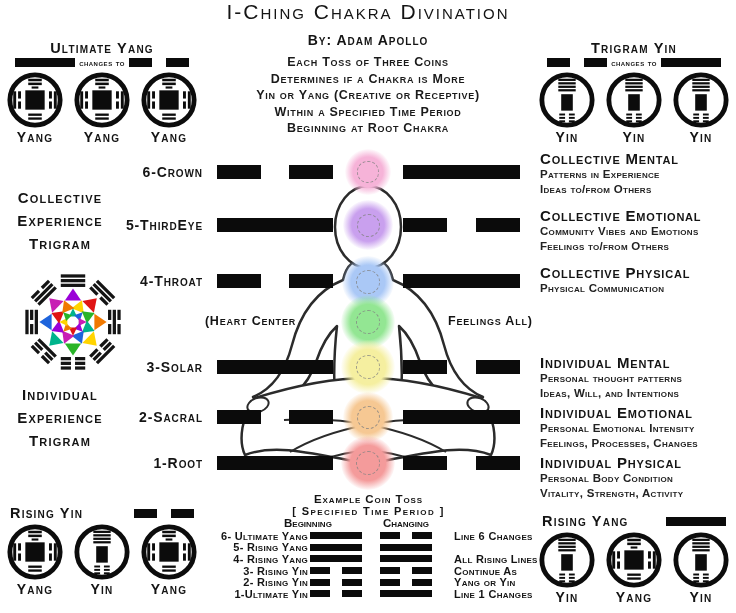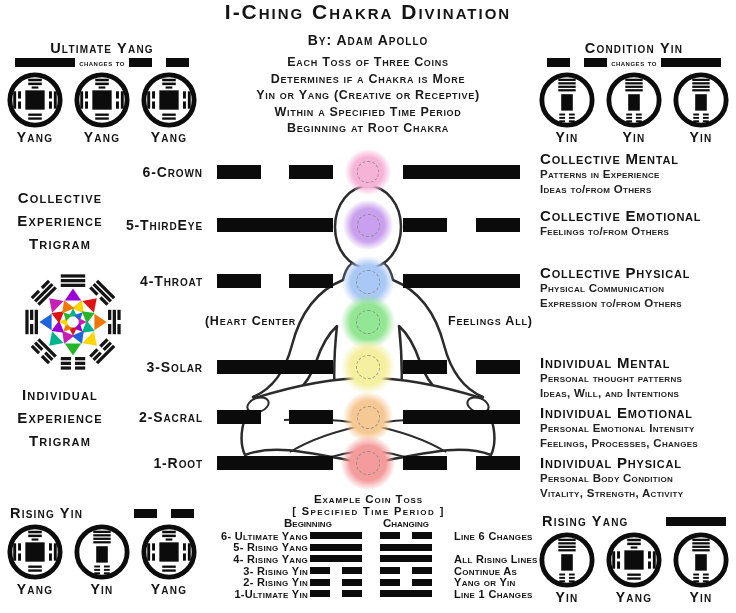--- a/index.html
+++ b/index.html
@@ -7,21 +7,21 @@
     position:relative; width:736px; height:613px; background:#ffffff;
     font-family:"Liberation Sans", sans-serif; color:#141414;
     font-variant:small-caps; overflow:hidden;
   }
   
   .hx { height:14px; }
   .hx-solid  { background:#0b0b0b; }
   .hx-broken { background:linear-gradient(90deg,#0b0b0b 0 38%,transparent 38% 62%,#0b0b0b 62% 100%); }
   
   .main-title { position:absolute; top:0px; left:0; width:100%; text-align:center;
-    font-size:21px; font-weight:700; letter-spacing:2px; }
+    font-size:21px; font-weight:400; letter-spacing:2px; }
   .byline { position:absolute; top:32px; left:0; width:100%; text-align:center;
     font-size:14px; font-weight:700; letter-spacing:1px; }
   .intro { position:absolute; top:54px; left:185px; width:366px; text-align:center;
     font-size:12.5px; line-height:16.5px; letter-spacing:0.7px; font-weight:700; color:#1a1a1a; }
   
   .coin-group { position:absolute; width:200px; }
   .cg-title { text-align:center; font-size:14.5px; letter-spacing:1.2px; font-weight:700; height:16px; }
   .cg-change-row { display:flex; align-items:center; justify-content:center; gap:4px; height:13px; }
   .cg-change-row .hx { width:60px; height:9px; }
   .cg-changes { font-size:9px; letter-spacing:0.5px; white-space:nowrap; font-weight:700; }
@@ -156,21 +156,21 @@
       <div class="coin-wrap">
         <svg class="coin" viewBox="0 0 60 60">
             <use href="#sym-coin-yang"></use>
           </svg>
         <div class="coin-label">Yang</div>
       </div>
     </div>
   </div>
 
   <div class="coin-group" style="left:534px; top:40px;">
-    <div class="cg-title">Condition Yin</div>
+    <div class="cg-title">Trigram Yin</div>
     <div class="cg-change-row">
       <div class="hx hx-broken"></div>
       <span class="cg-changes">changes to</span>
       <div class="hx hx-solid"></div>
     </div>
     <div class="cg-coins">
       <div class="coin-wrap">
         <svg class="coin" viewBox="0 0 60 60">
             <use href="#sym-coin-yin"></use>
           </svg>
@@ -322,26 +322,26 @@
   <div class="heart-left">(Heart Center</div>
   <div class="heart-right">Feelings All)</div>
 
   <div class="rc-block" style="top:150px;">
     <div class="rc-title">Collective Mental</div>
     <div class="rc-line">Patterns in Experience</div>
     <div class="rc-line">Ideas to/from Others</div>
   </div>
   <div class="rc-block" style="top:207px;">
     <div class="rc-title">Collective Emotional</div>
+    <div class="rc-line">Community Vibes and Emotions</div>
     <div class="rc-line">Feelings to/from Others</div>
   </div>
   <div class="rc-block" style="top:264px;">
     <div class="rc-title">Collective Physical</div>
     <div class="rc-line">Physical Communication</div>
-    <div class="rc-line">Expression to/from Others</div>
   </div>
   <div class="rc-block" style="top:354px;">
     <div class="rc-title">Individual Mental</div>
     <div class="rc-line">Personal thought patterns</div>
     <div class="rc-line">Ideas, Will, and Intentions</div>
   </div>
   <div class="rc-block" style="top:404px;">
     <div class="rc-title">Individual Emotional</div>
     <div class="rc-line">Personal Emotional Intensity</div>
     <div class="rc-line">Feelings, Processes, Changes</div>

